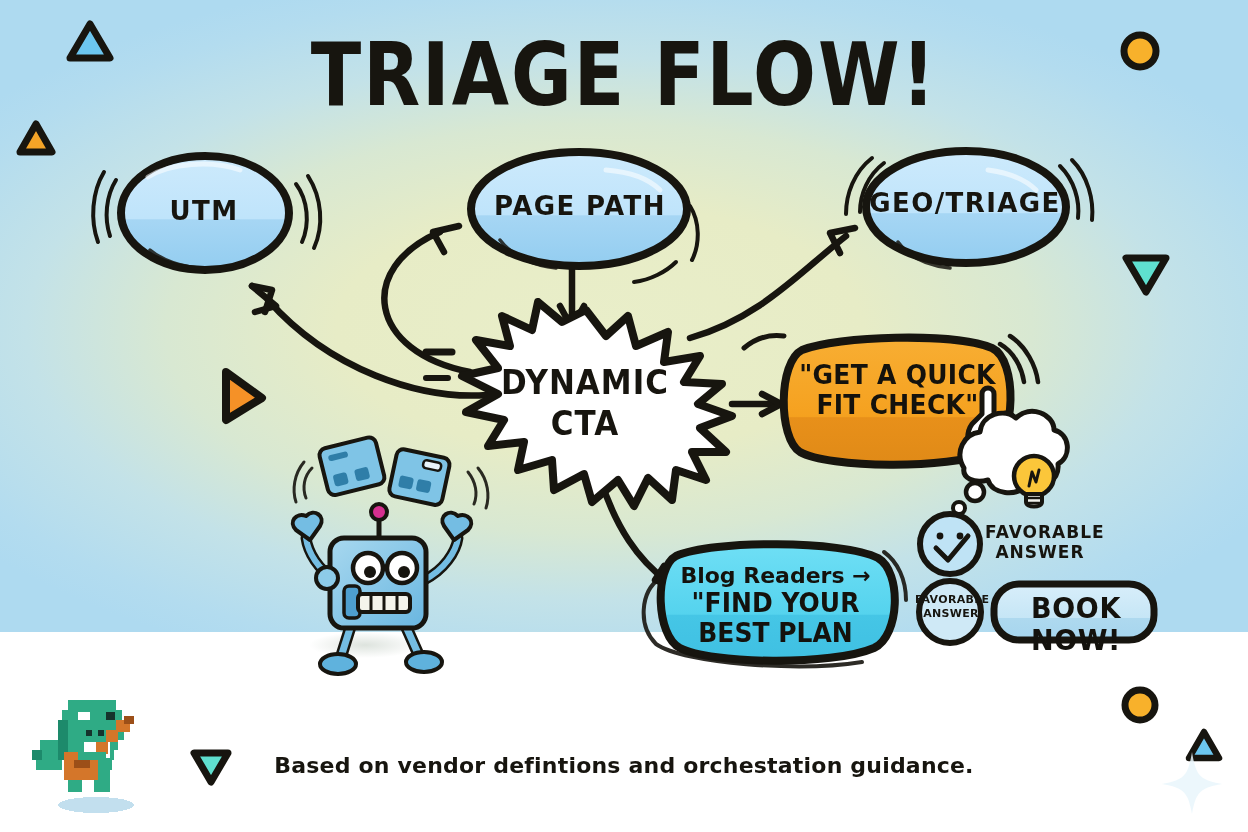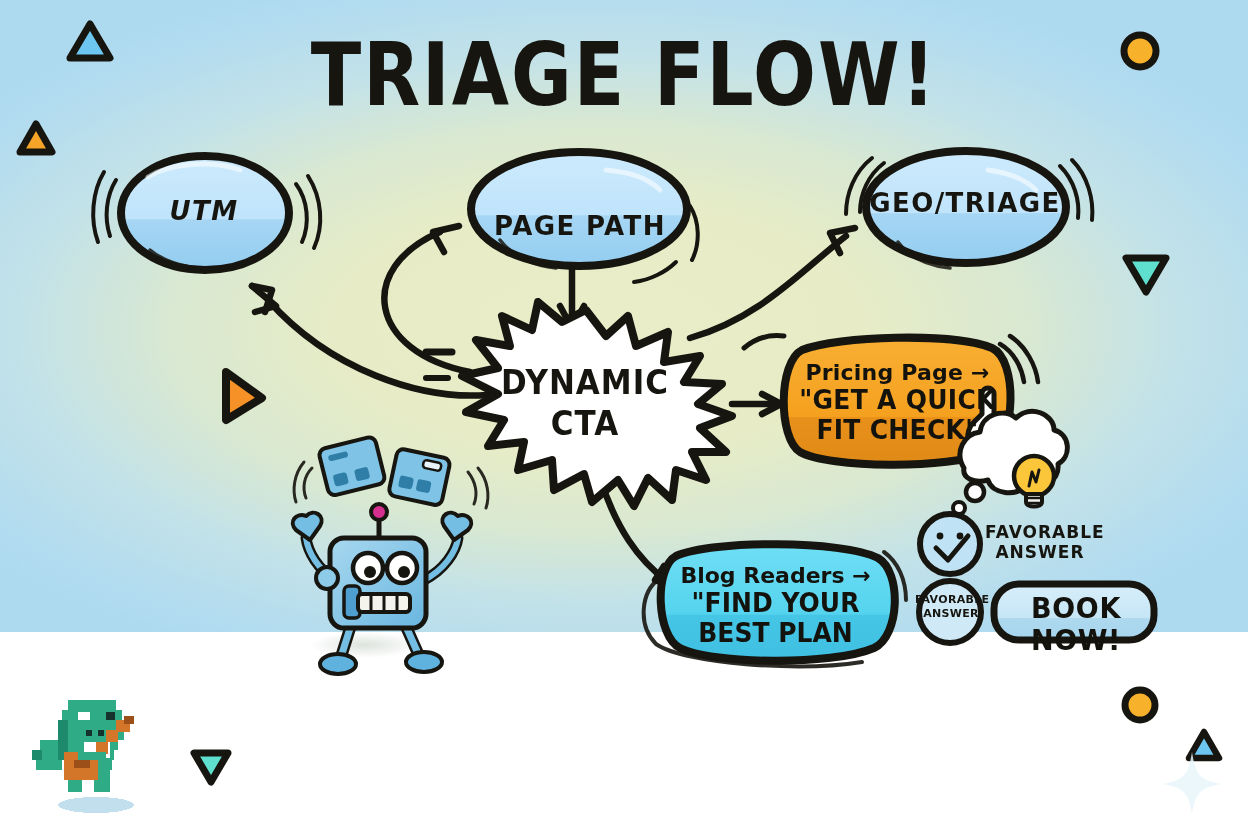--- a/index.html
+++ b/index.html
@@ -23,22 +23,22 @@
   
   .txt{position:absolute;color:#17150f;text-align:center;line-height:1.05;
        font-weight:900;letter-spacing:.5px;user-select:none;}
   #title{
     left:0;right:0;top:36px;font-size:74px;letter-spacing:2px;
     font-weight:900;text-align:center;
     font-family:"DejaVu Sans","Liberation Sans",sans-serif;
     transform:scaleY(1.18);
   }
   .node-label{font-size:26px;letter-spacing:1.4px;}
-  #lbl-utm{left:124px;top:198px;width:160px;font-style:italic;}
-  #lbl-path{left:470px;top:193px;width:220px;margin-top:20px;}
+  #lbl-utm{left:124px;top:198px;width:160px;}
+  #lbl-path{left:470px;top:193px;width:220px;}
   #lbl-geo{left:865px;top:190px;width:200px;}
   #lbl-cta{left:470px;top:368px;width:230px;font-size:31px;letter-spacing:1px;
            transform:scaleY(1.1);}
   .cta-line2{display:block;margin-top:4px;}
 
   .btn-text{position:absolute;text-align:center;color:#14120d;font-weight:900;}
   #btn-pricing-text{left:795px;top:360px;width:205px;}
   #btn-pricing-text .l1{font-size:22px;letter-spacing:.2px;}
   #btn-pricing-text .l2{font-size:25px;letter-spacing:.3px;display:block;margin-top:1px;transform:scaleY(1.05);}
   #btn-blog-text{left:668px;top:563px;width:215px;}
@@ -337,26 +337,26 @@
   <div id="lbl-utm" class="txt node-label">UTM</div>
   <div id="lbl-path" class="txt node-label">PAGE PATH</div>
   <div id="lbl-geo" class="txt node-label">GEO/TRIAGE</div>
 
   <div id="lbl-cta" class="txt">
     <span>DYNAMIC</span>
     <span class="cta-line2">CTA</span>
   </div>
 
   <div id="btn-pricing-text" class="btn-text">
-    <span class="l1">Pricing Page →</span>
     <span class="l2">"GET A QUICK FIT CHECK"</span>
   </div>
 
   <div id="btn-blog-text" class="btn-text">
     <span class="l1">Blog Readers →</span>
     <span class="l2">"FIND YOUR BEST PLAN</span>
   </div>
 
   <div id="fav-text">FAVORABLE ANSWER</div>
   <div id="badge-text">FAVORABLE ANSWER</div>
   <div id="book-text">BOOK NOW!</div>
 
+  <div id="caption">Based on vendor defintions and orchestation guidance.</div>
 </div>
 
 </body></html>

